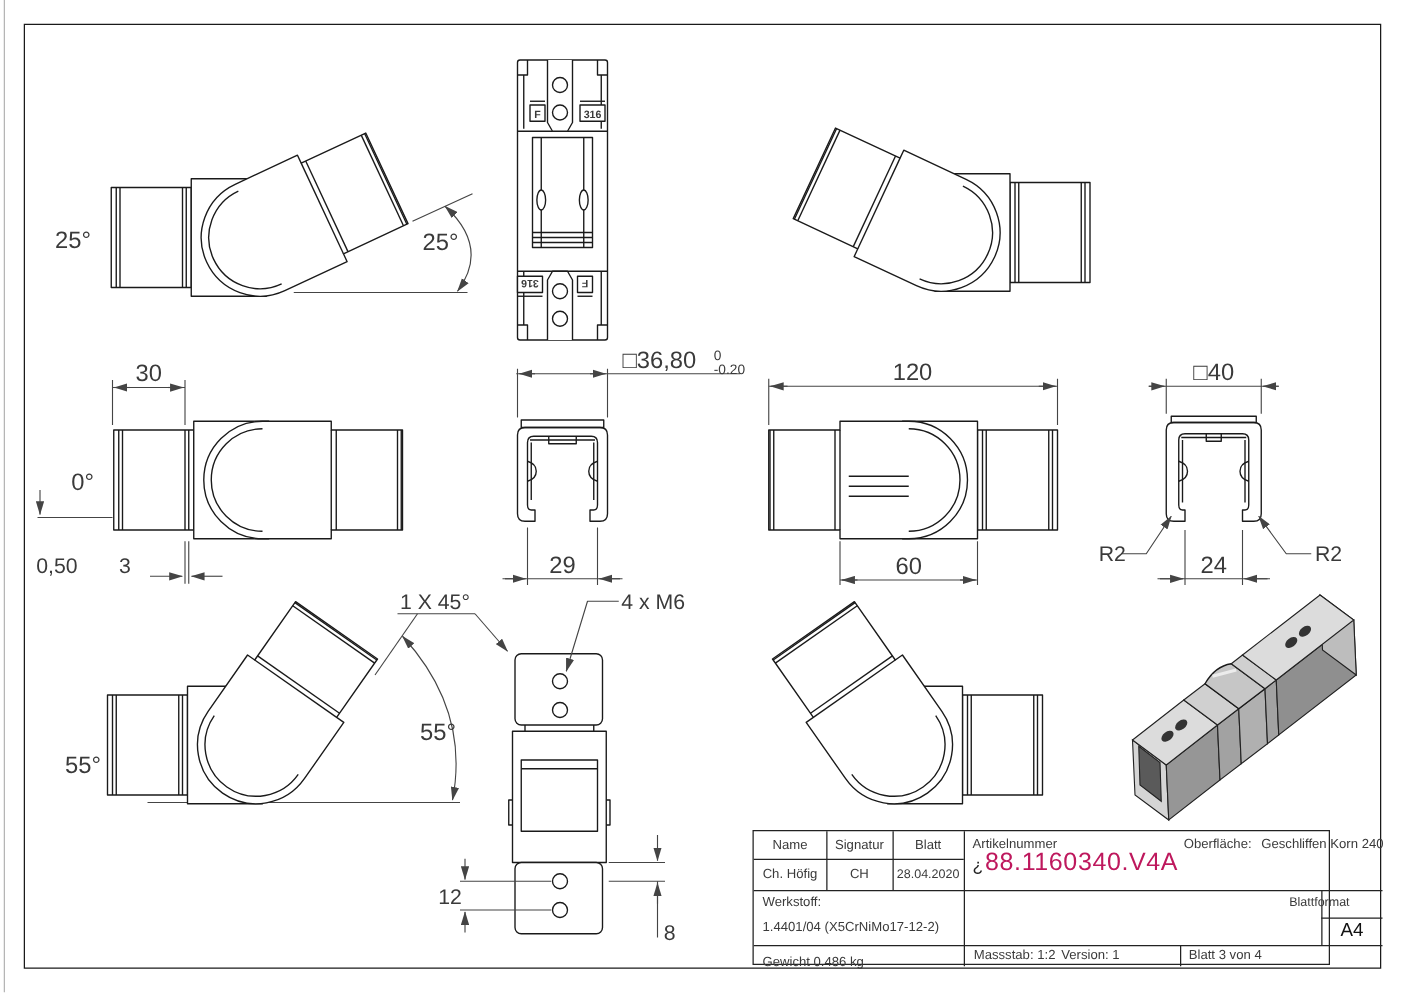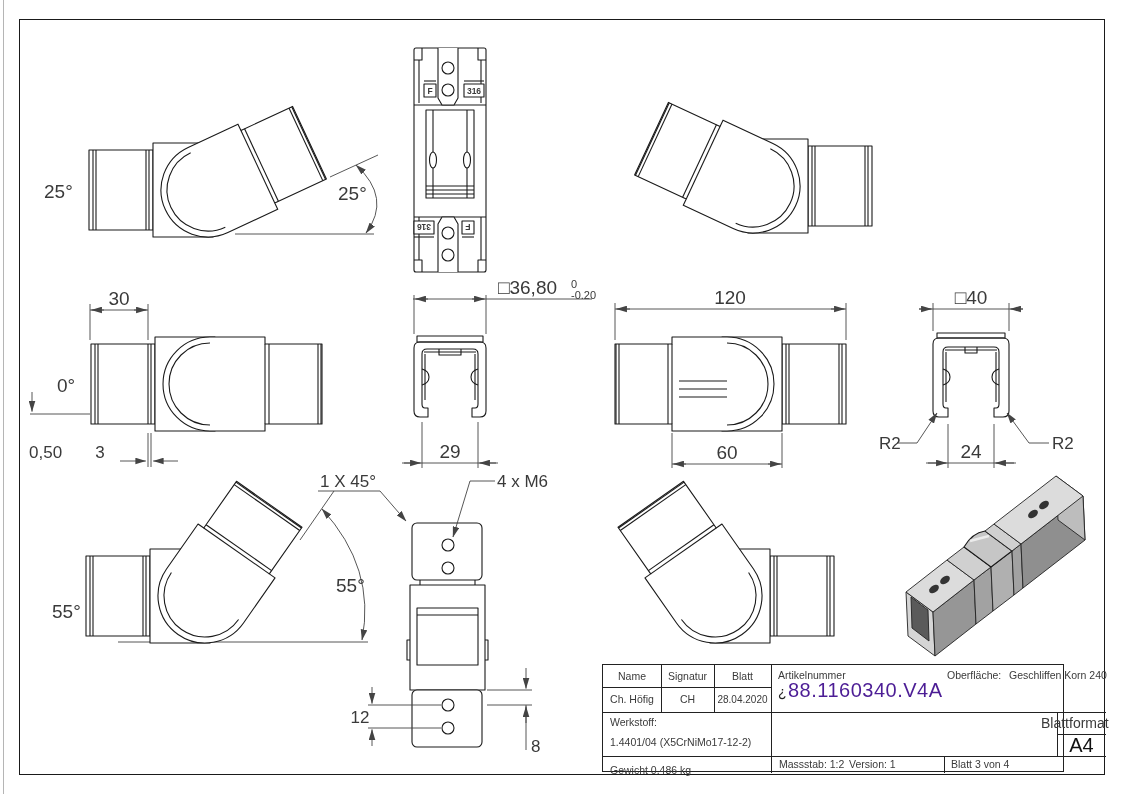--- a/index.html
+++ b/index.html
@@ -295,29 +295,29 @@
 
     <span class="cell" style="left:0;top:0;width:58px;line-height:22px">Name</span>
     <span class="cell" style="left:58px;top:0;width:53px;line-height:22px">Signatur</span>
     <span class="cell" style="left:111px;top:0;width:57px;line-height:22px">Blatt</span>
     <span class="cell" style="left:0;top:22px;width:58px;line-height:25px">Ch. Höfig</span>
     <span class="cell" style="left:58px;top:22px;width:53px;line-height:25px">CH</span>
     <span class="cell" style="left:111px;top:22px;width:57px;line-height:25px;font-size:10px">28.04.2020</span>
 
     <span style="left:175px;top:4px">Artikelnummer</span>
     <span style="left:175px;top:19px;font-size:14px;color:#222">¿</span>
-    <span style="left:185px;top:14px;font-size:20px;letter-spacing:.5px;color:#4c1d95">88.1160340.V4A</span>
+    <span style="left:185px;top:14px;font-size:20px;letter-spacing:.5px;color:#be185d">88.1160340.V4A</span>
 
     <span style="left:344px;top:4px">Oberfläche:</span>
     <span style="left:406px;top:4px">Geschliffen Korn 240</span>
 
     <span style="left:7px;top:51px">Werkstoff:</span>
     <span style="left:7px;top:71px">1.4401/04 (X5CrNiMo17-12-2)</span>
 
-    <span class="cell" style="left:438px;top:47px;width:49px;line-height:22px;font-size:14px">Blattformat</span>
-    <span class="cell" style="left:454px;top:69px;width:49px;line-height:22px;font-size:20px;color:#111">A4</span>
+    <span class="cell" style="left:428px;top:47px;width:49px;line-height:22px;font-size:10px">Blattformat</span>
+    <span class="cell" style="left:454px;top:69px;width:49px;line-height:22px;font-size:15px;color:#111">A4</span>
 
     <span style="left:7px;top:97px;line-height:17px">Gewicht 0.486 kg</span>
     <span style="left:176px;top:91px;line-height:17px">Massstab: 1:2</span>
     <span style="left:246px;top:91px;line-height:17px">Version: 1</span>
     <span style="left:348px;top:91px;line-height:17px">Blatt 3 von 4</span>
   </div>
 </div>
 
 </body></html>

